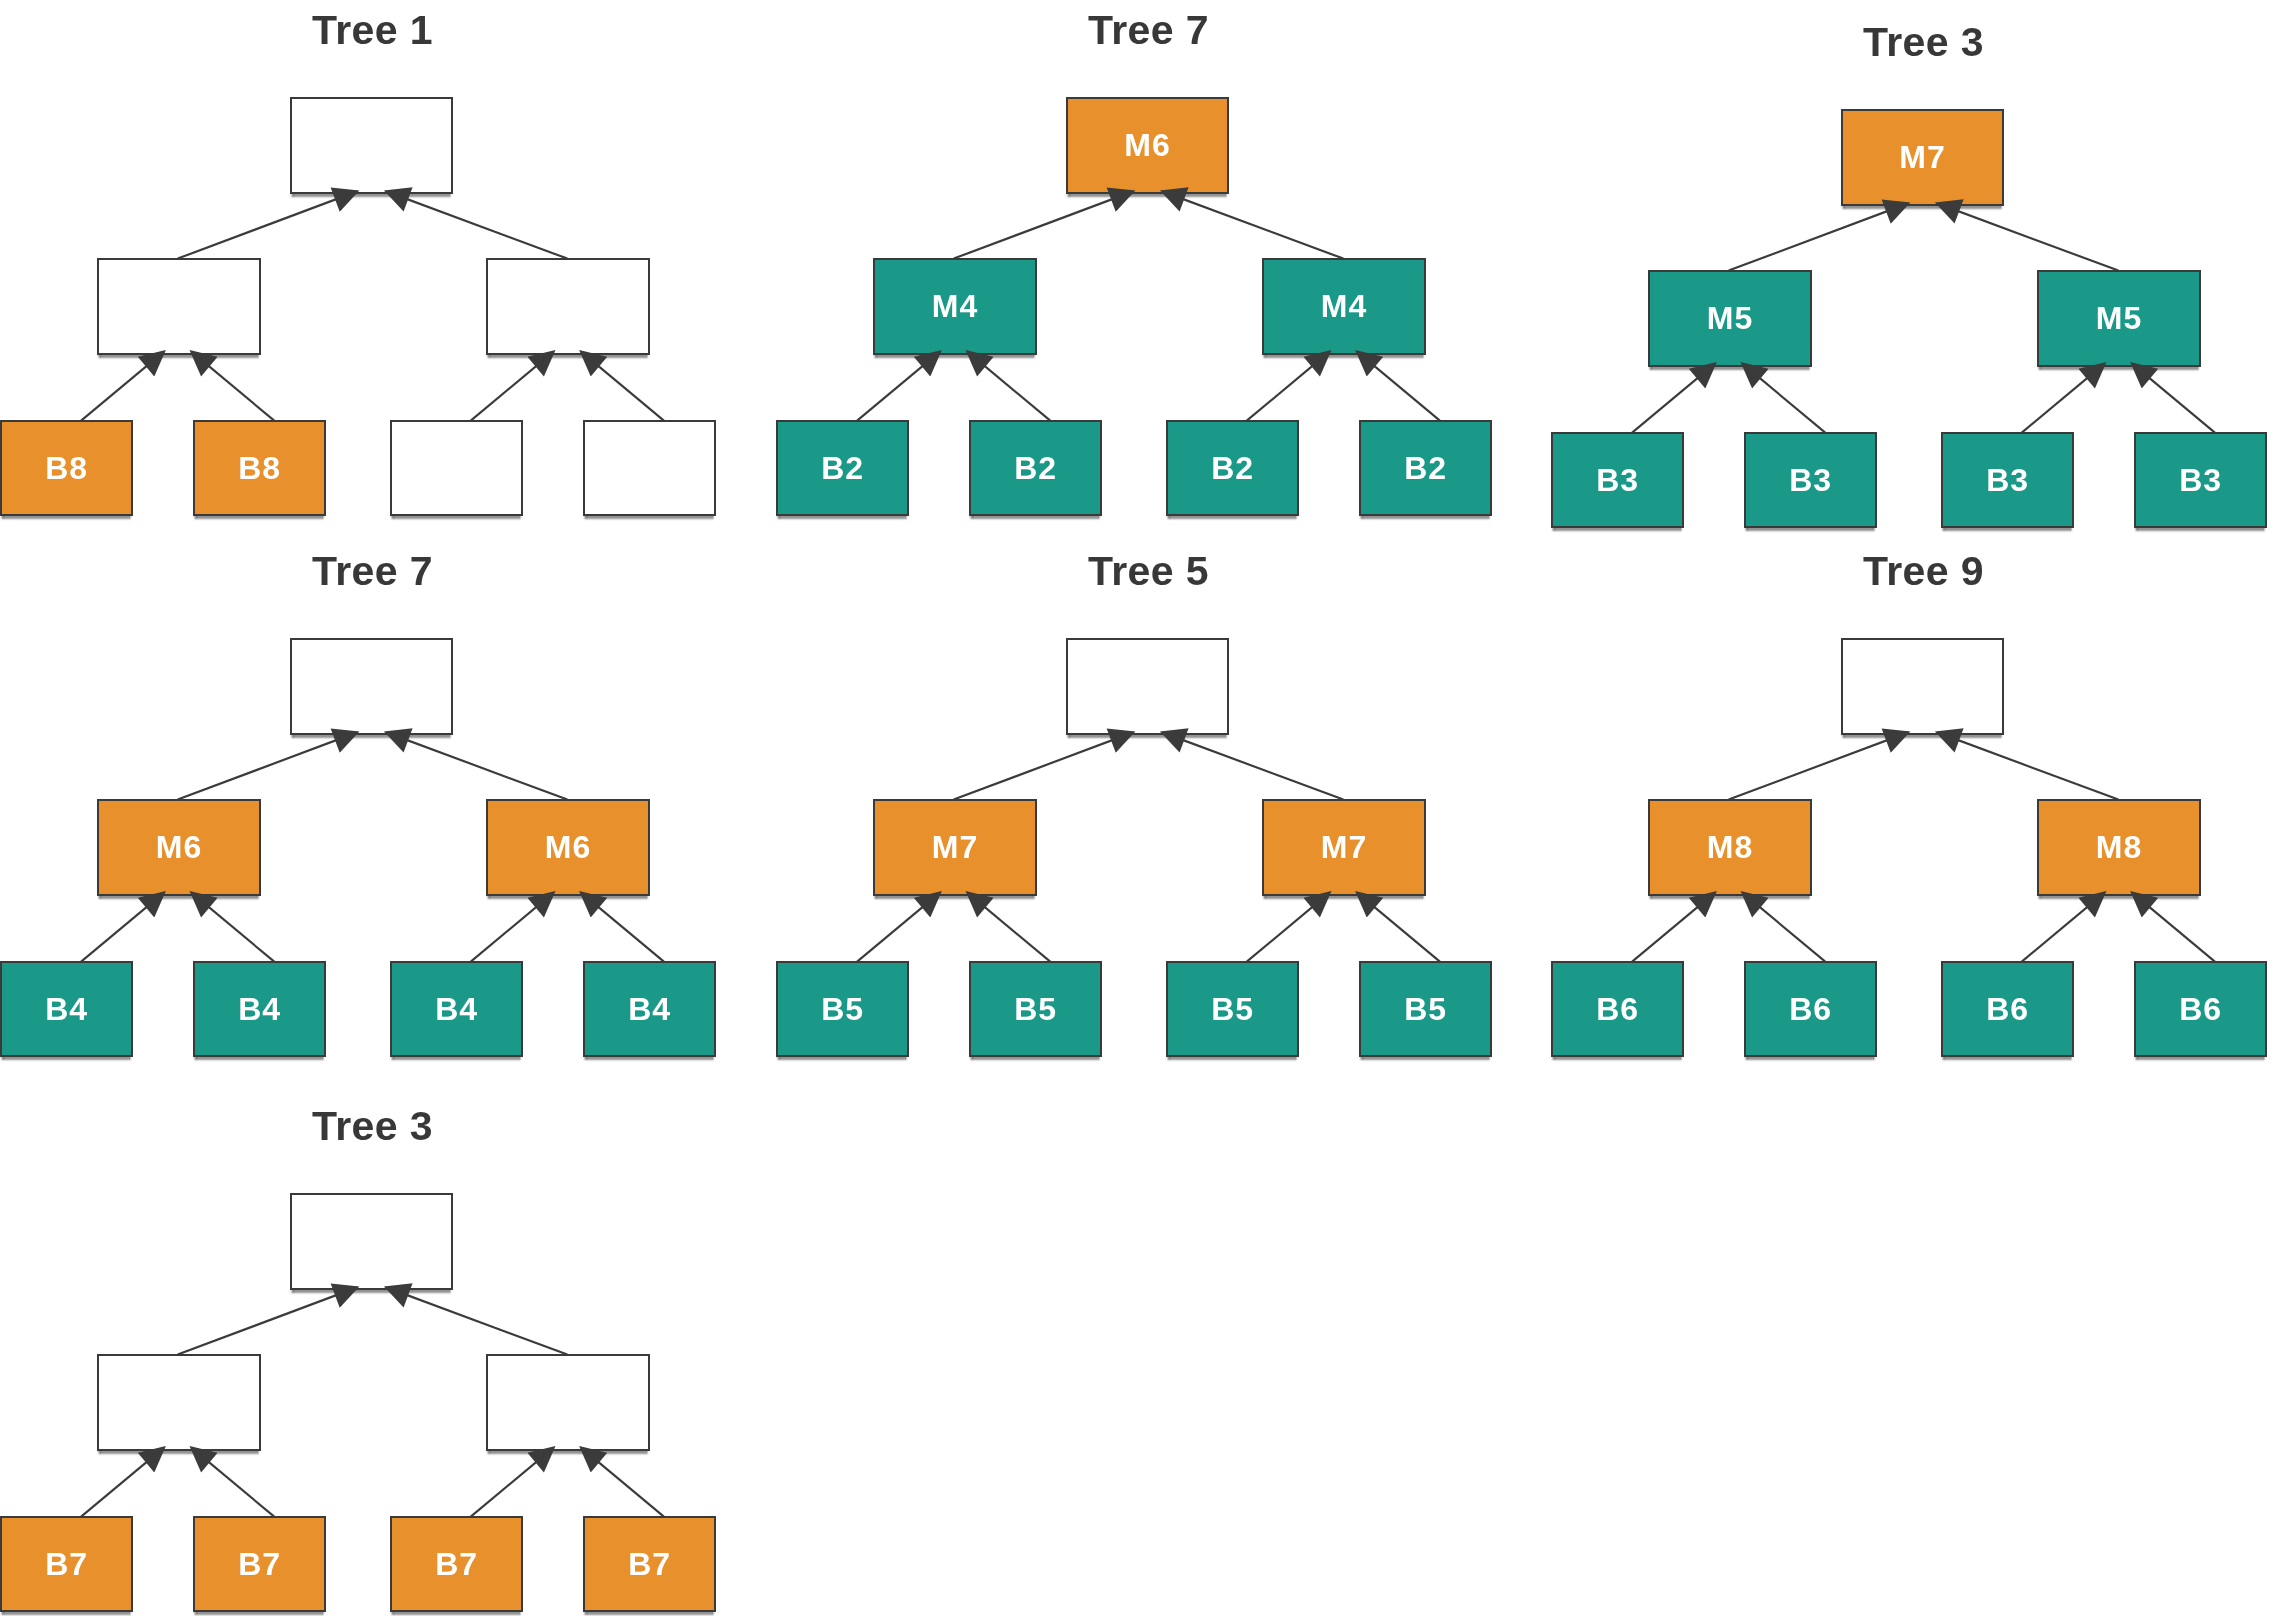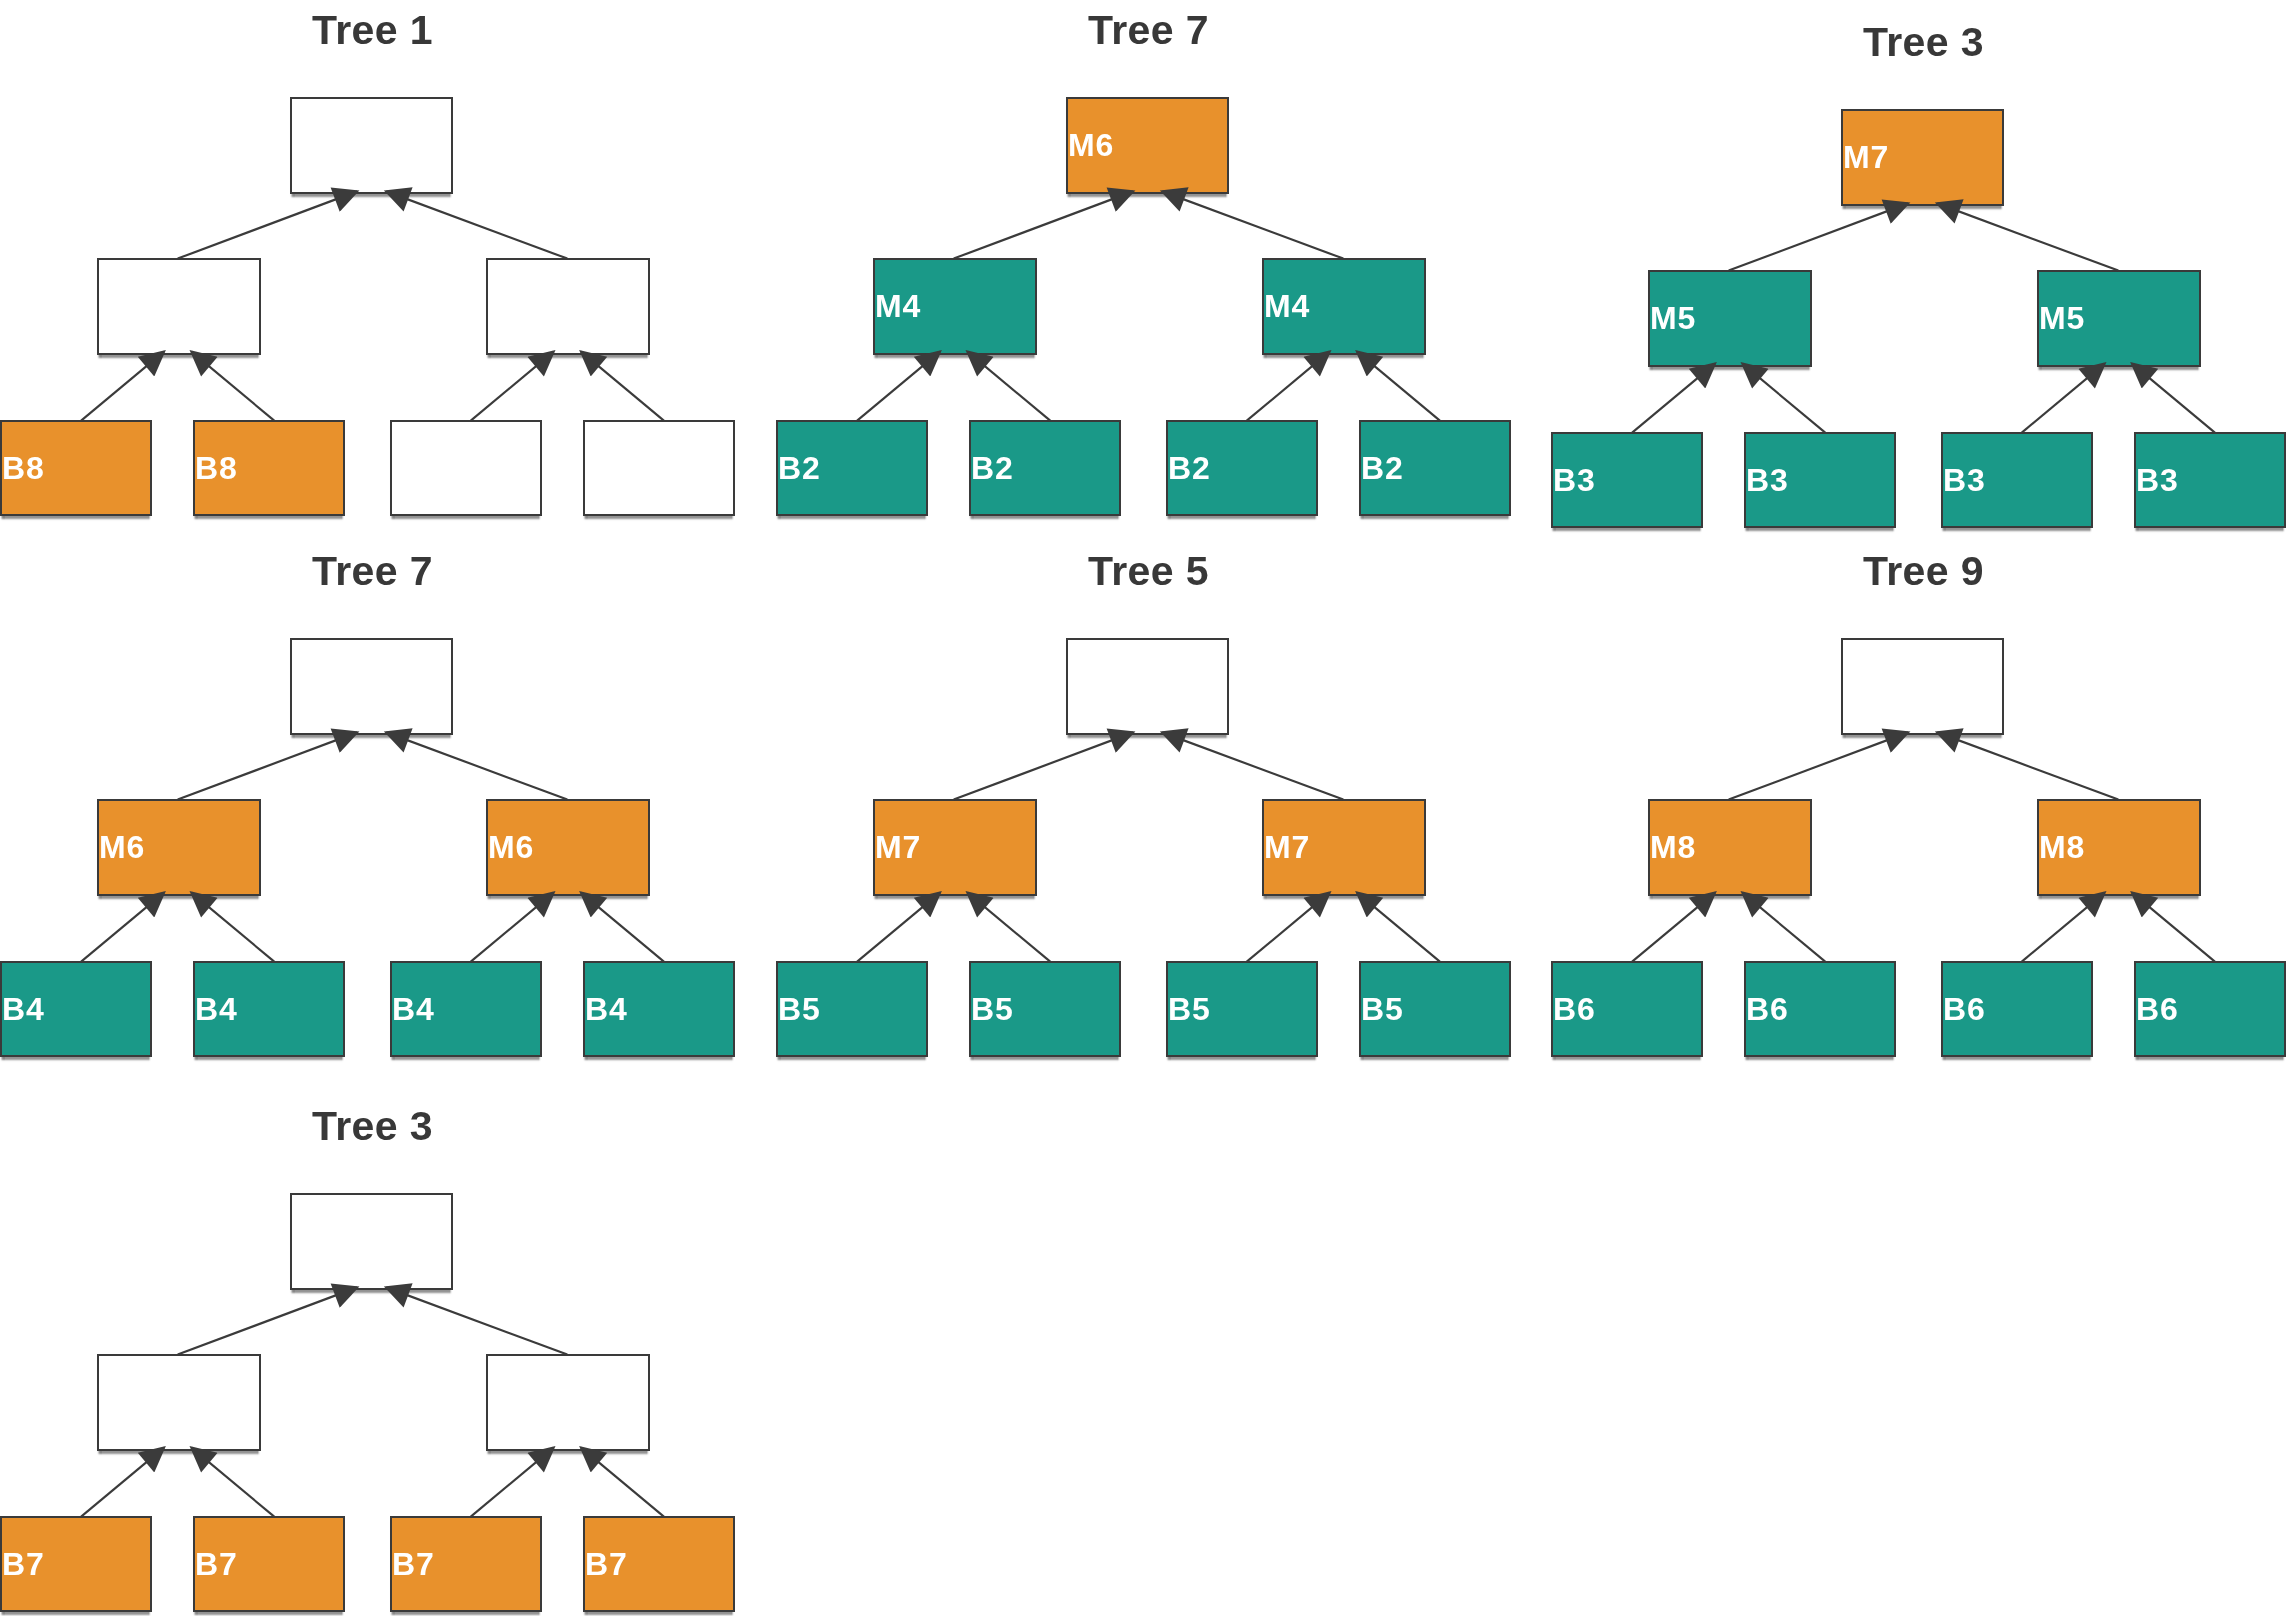--- a/index.html
+++ b/index.html
@@ -7,28 +7,28 @@
     position:relative;width:2295px;height:1616px;background:#ffffff;
     font-family:"Liberation Sans",sans-serif;overflow:hidden;padding-left:16px;
   }
   .tree{position:absolute;width:745px;height:531px;}
   .tree-title{
     position:absolute;left:0;top:6.9px;width:100%;text-align:center;
     font-size:41px;font-weight:bold;color:#383838;letter-spacing:0.4px;
   }
   .node{
     position:absolute;box-sizing:border-box;border:2.6px solid #3A3A3A;
-    display:flex;align-items:center;
+    display:flex;align-items:center;justify-content:center;
     background:#ffffff;box-shadow:0 4.3px 1.7px -1.7px rgba(30,30,30,.55);
   }
   .node .lbl{font-size:32px;font-weight:bold;color:#ffffff;letter-spacing:0.9px;}
   .root{left:290px;top:97px;width:163px;height:97px;}
   .m0{left:97px;top:258px;width:164px;height:97px;}
   .m1{left:486px;top:258px;width:164px;height:97px;}
-  .leaf{top:420px;width:152px;height:96px;}
+  .leaf{top:420px;width:133px;height:96px;}
   .l0{left:0px;} .l1{left:193px;} .l2{left:390px;} .l3{left:583px;}
   .edges{position:absolute;left:0;top:0;pointer-events:none;}
   .edges line{stroke:#3B3B3B;stroke-width:2.5;}
   #markerdefs{position:absolute;width:0;height:0;}
 </style>
 </head>
 <body>
 
 <svg id="markerdefs" aria-hidden="true">
   <defs>

